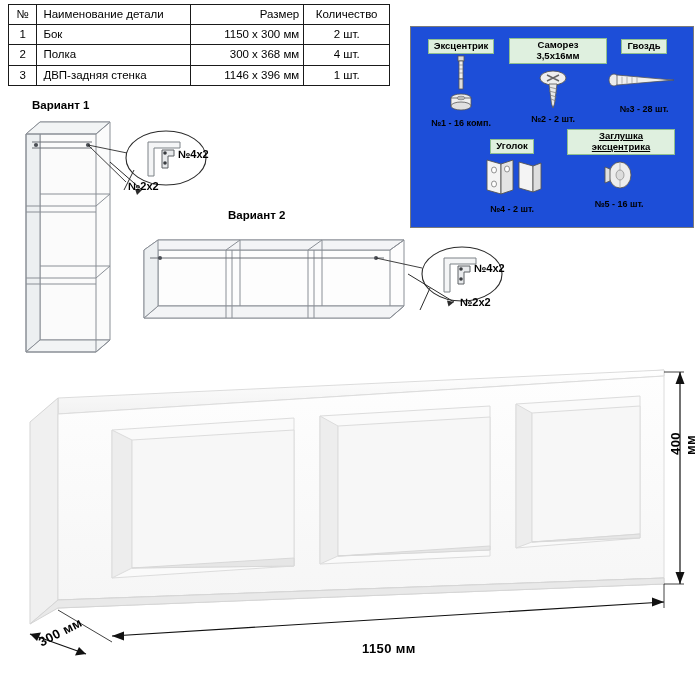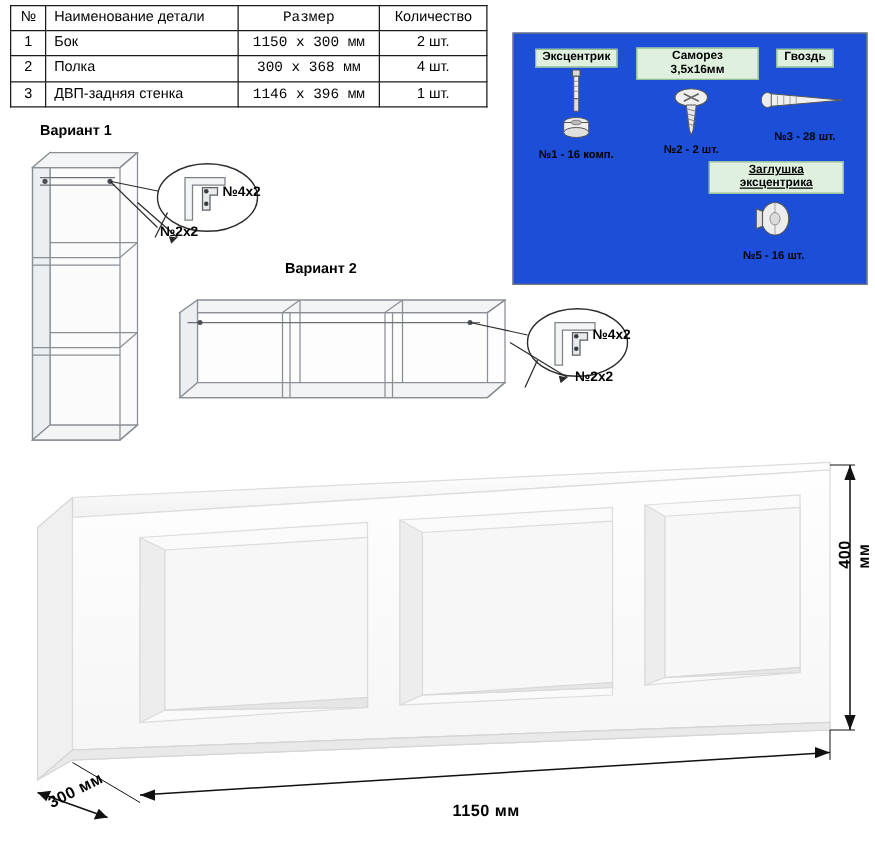--- a/index.html
+++ b/index.html
@@ -27,21 +27,21 @@
   }
   #parts-table th, #parts-table td {
     border: 1px solid #1a1a1a;
     padding: 3px 4px;
     font-weight: normal;
     line-height: 1.15;
   }
   #parts-table thead th { text-align: center; font-weight: normal; }
   #parts-table .c-num { width: 20px; text-align: center; }
   #parts-table .c-name { width: 148px; text-align: left; padding-left: 6px; margin-top: 16px; }
-  #parts-table .c-size { width: 110px; text-align: center; font-family: Liberation Mono, monospace; }
+  #parts-table .c-size { width: 110px; text-align: right; }
   #parts-table .c-qty  { width: 78px; text-align: center; }
 
   
   #hardware-panel {
     left: 410px;
     top: 26px;
     width: 282px;
     height: 200px;
     border: 1px solid #7a7a7a;
     background: #1d4ed8;
@@ -170,20 +170,35 @@
     <div class="hw-art" style="height:48px;">
       <svg width="80" height="48" viewBox="0 0 80 48">
         <ellipse cx="10" cy="26" rx="5" ry="6" fill="#ececec" stroke="#555" stroke-width="0.8"></ellipse>
         <path d="M13 21 L64 25.6 L70 26 L64 26.6 L13 31 Z" fill="#f0f0f0" stroke="#555" stroke-width="0.8"></path>
         <path d="M18 22.5 L18 29.8 M23 22.8 L23 29.5 M28 23.1 L28 29.2 M33 23.4 L33 28.9" stroke="#888" stroke-width="0.6"></path>
       </svg>
     </div>
     <div class="hw-caption">№3 - 28 шт.</div>
   </div>
 
+  <div class="hw-cell" style="left:56px; top:108px; width:90px;">
+    <div class="hw-title">Уголок</div>
+    <div class="hw-art" style="height:48px;">
+      <svg width="66" height="48" viewBox="0 0 66 48">
+        <path d="M8 6 L22 10 L22 40 L8 36 Z" fill="#f4f4f4" stroke="#555" stroke-width="0.9"></path>
+        <path d="M22 10 L34 6 L34 36 L22 40 Z" fill="#e4e4e4" stroke="#555" stroke-width="0.9"></path>
+        <ellipse cx="15" cy="16" rx="2.5" ry="3" fill="#fff" stroke="#666" stroke-width="0.7"></ellipse>
+        <ellipse cx="15" cy="30" rx="2.5" ry="3" fill="#fff" stroke="#666" stroke-width="0.7"></ellipse>
+        <ellipse cx="28" cy="15" rx="2.5" ry="3" fill="#fff" stroke="#666" stroke-width="0.7"></ellipse>
+        <path d="M40 8 L54 12 L54 38 L40 34 Z" fill="#f4f4f4" stroke="#555" stroke-width="0.9"></path>
+        <path d="M54 12 L62 9 L62 35 L54 38 Z" fill="#dedede" stroke="#555" stroke-width="0.9"></path>
+      </svg>
+    </div>
+    <div class="hw-caption">№4 - 2 шт.</div>
+  </div>
 
   <div class="hw-cell" style="left:156px; top:102px; width:104px;">
     <div class="hw-title two" style="width:96px;text-decoration:underline;">Заглушка эксцентрика</div>
     <div class="hw-art" style="height:42px;">
       <svg width="50" height="42" viewBox="0 0 50 42">
         <ellipse cx="26" cy="20" rx="11" ry="13" fill="#ededed" stroke="#555" stroke-width="0.9"></ellipse>
         <path d="M26 7 L26 33" stroke="#999" stroke-width="0.7"></path>
         <path d="M16 14 L11 12 L11 28 L16 26 Z" fill="#e0e0e0" stroke="#555" stroke-width="0.9"></path>
         <ellipse cx="26" cy="20" rx="4" ry="5" fill="#dcdcdc" stroke="#777" stroke-width="0.6"></ellipse>
       </svg>

